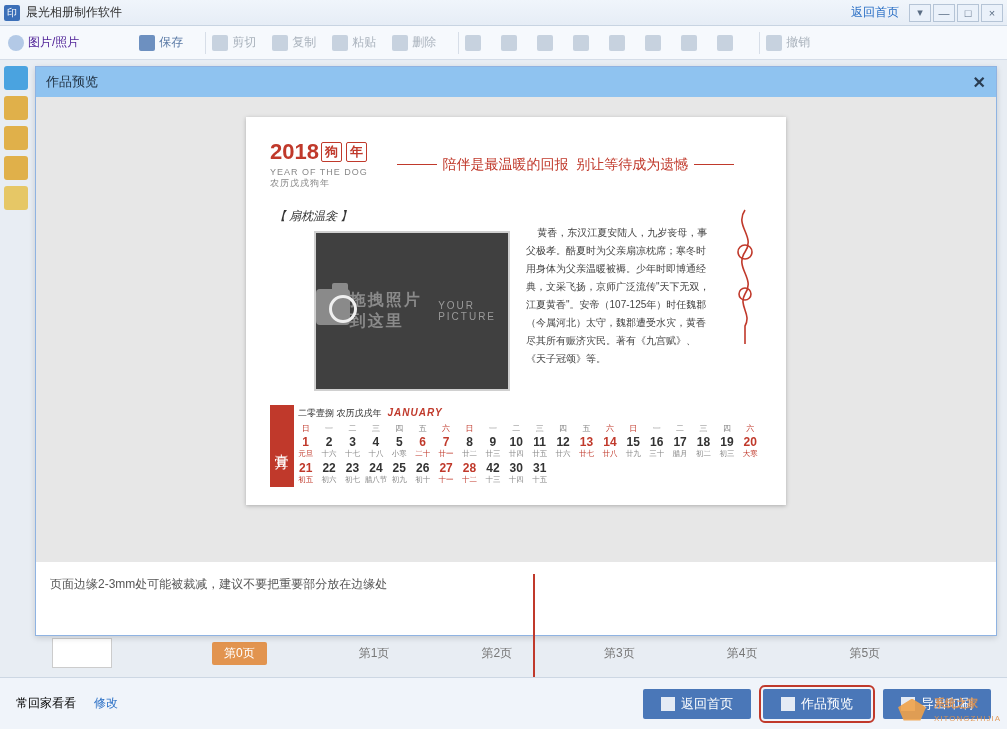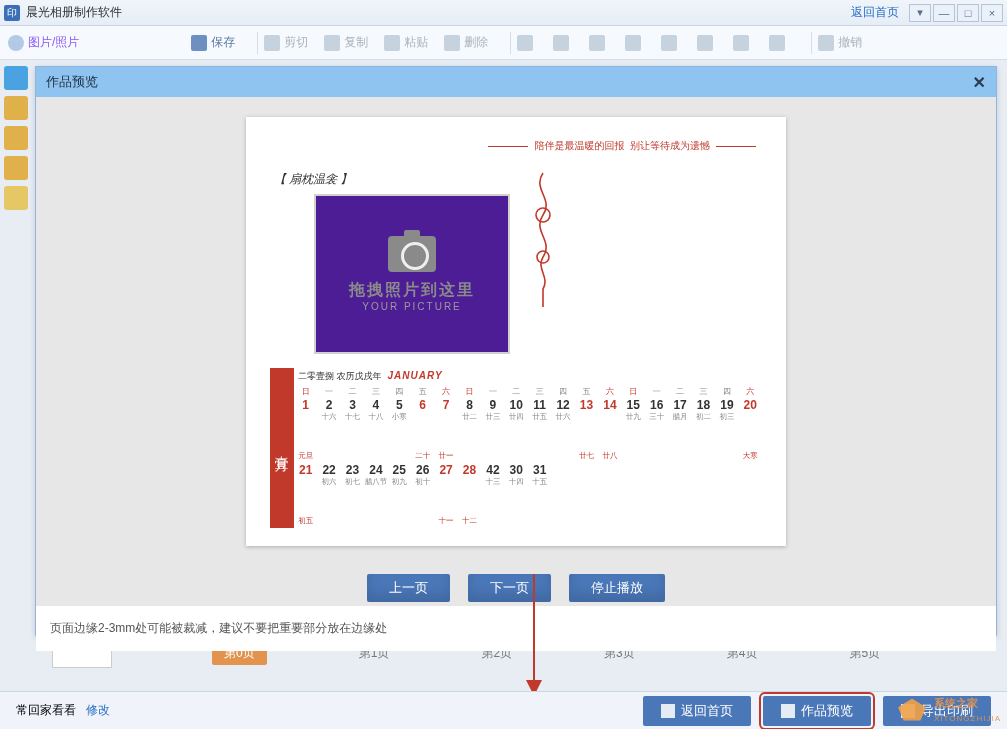--- a/index.html
+++ b/index.html
@@ -7,21 +7,21 @@
 
 
 .titlebar { height: 26px; background: linear-gradient(#f0f5fb, #e6edf6); border-bottom: 1px solid #c8d4e2; display: flex; align-items: center; padding: 0 4px; font-size: 12px; color: #333; }
 .titlebar .app-icon { width: 16px; height: 16px; background: #3b6fb8; color: #fff; display: inline-flex; align-items: center; justify-content: center; font-size: 10px; border-radius: 2px; margin-right: 6px; }
 .titlebar .spacer { flex: 1; }
 .titlebar .link { color: #2a6fc5; cursor: pointer; margin-right: 8px; }
 .win-btn { width: 22px; height: 18px; border: 1px solid #b5c4d6; background: #eaf1fa; margin-left: 2px; display: inline-flex; align-items: center; justify-content: center; font-size: 11px; color: #5a6d84; cursor: pointer; }
 
 
 .toolbar-row { height: 34px; background: #f6f9fd; border-bottom: 1px solid #d5dde8; display: flex; align-items: center; padding: 0 8px; }
-.side-label { display: flex; align-items: center; font-size: 12px; color: #8b5cf6; margin-right: 112px; }
+.side-label { display: flex; align-items: center; font-size: 12px; color: #4c1d95; margin-right: 60px; }
 .side-label .ico { width: 16px; height: 16px; background: #b3c9e6; border-radius: 50%; margin-right: 4px; }
 .tb-btn { display: inline-flex; align-items: center; font-size: 12px; color: #aab3bd; margin-right: 16px; cursor: pointer; }
 .tb-btn .ico { width: 16px; height: 16px; margin-right: 4px; background: #c7d2df; border-radius: 2px; }
 .tb-btn.primary { color: #5a7aa6; }
 .tb-btn.primary .ico { background: #6d90c0; }
 .tb-sep { width: 1px; height: 22px; background: #d7dee8; margin: 0 6px; }
 
 
 .left-strip { position: absolute; left: 0; top: 60px; width: 32px; }
 .left-strip .sico { width: 24px; height: 24px; margin: 6px auto; background: #d8b96a; border-radius: 3px; }
@@ -35,26 +35,26 @@
 .modal-header .spacer { flex: 1; }
 .modal-header .close { font-size: 16px; font-weight: bold; color: #2a3d52; cursor: pointer; }
 .modal-body { background: #e7e7e7; height: 465px; display: flex; justify-content: center; align-items: flex-start; padding-top: 20px; }
 
 
 .page { width: 540px; background: #fff; box-shadow: 0 1px 4px rgba(0,0,0,.25); padding: 22px 24px 18px; font-size: 11px; color: #333; }
 .page-top { display: flex; align-items: center; }
 .year-badge { color: #c0392b; font-size: 22px; font-weight: bold; font-family: Georgia, serif; display:flex; align-items:center; }
 .year-badge .seal { border: 1.5px solid #c0392b; padding: 0 3px; font-size: 13px; margin: 0 2px; border-radius: 2px; }
 .year-sub { font-size: 9px; color: #888; letter-spacing: 1px; margin-top:2px; }
-.motto { flex: 1; text-align: right; font-size: 10px; color: #c0392b; }
+.motto { flex: 1; text-align: center; font-size: 14px; color: #c0392b; }
 .motto .line { display:inline-block; width:40px; border-top:1px solid #c0392b; vertical-align:middle; margin:0 6px;}
 .page-mid { display: flex; margin-top: 16px; gap: 16px; }
 .photo-box { width: 240px; }
 .photo-title { font-size: 12px; font-family: KaiTi, serif; font-style: italic; margin: 2px 0 6px 4px; }
-.photo-ph { height: 160px; border: 2px solid #d0d0d0; background: #4c1d95; display: flex; flex-direction: column; align-items: center; justify-content: center; color: #8a8a8a; margin-left: 44px; }
+.photo-ph { height: 160px; border: 2px solid #d0d0d0; background: #404040; display: flex; flex-direction: row; align-items: center; justify-content: center; color: #8a8a8a; margin-left: 44px; }
 .photo-ph .cam { width:48px; height:36px; background:#8a8a8a; border-radius:4px; position:relative; margin-bottom:8px; }
 .photo-ph .cam::before { content:""; position:absolute; top:-6px; left:16px; width:16px; height:8px; background:#8a8a8a; border-radius:2px 2px 0 0;}
 .photo-ph .cam::after { content:""; position:absolute; top:6px; left:13px; width:22px; height:22px; border:3px solid #efefef; border-radius:50%; }
 .photo-ph .t1 { font-size: 16px; font-weight: bold; letter-spacing: 2px; }
 .photo-ph .t2 { font-size: 10px; letter-spacing: 2px; color:#9a9a9a; }
 .story { flex: 1; font-size: 10px; line-height: 1.8; color: #444; padding-top: 18px; }
 .deco { width: 34px; display:flex; align-items:flex-start; }
 .deco svg { width:34px; height:140px; }
 
 
@@ -62,36 +62,36 @@
 .month-tag { width: 24px; background: #c0392b; color: #fff; writing-mode: vertical-rl; text-orientation: upright; font-size: 14px; display: flex; align-items: center; justify-content: center; letter-spacing: 4px; padding: 4px 0; }
 .cal { flex:1; }
 .cal-head { font-size: 9px; padding: 2px 4px; display:flex; gap:6px; align-items:baseline;}
 .cal-head .m { color:#c0392b; font-weight:bold; font-size:10px; font-style:italic; letter-spacing:1px;}
 .cal-grid { display: grid; grid-template-columns: repeat(20, 1fr); font-size: 8px; text-align: center; }
 .cal-grid .wd { color: #888; padding:1px 0; }
 .cal-grid .wd.sun { color:#c0392b; }
 .cal-grid .d { font-size: 12px; font-weight: bold; padding:0; }
 .cal-grid .d.red { color: #c0392b; }
 .cal-grid .lunar { color: #888; font-size: 7.5px; padding-bottom:2px; }
-.cal-grid .lunar.red { color: #c0392b; margin-top: 39px; }
+.cal-grid .lunar.red { color: #c0392b; }
 
 
 .modal-btns { display: flex; justify-content: center; gap: 18px; padding: 12px 0 4px; background:#e7e7e7; }
 .mbtn { background: #4a77b8; color: #fff; border: none; font-size: 13px; padding: 5px 22px; border-radius: 2px; cursor: pointer; box-shadow: inset 0 -8px 12px rgba(0,0,0,.12); }
 .modal-footnote { font-size: 12px; color: #555; padding: 14px 14px; background:#fff; }
 
 
 .bottomstrip { position: absolute; bottom: 54px; left: 0; right: 0; height: 44px; display: flex; align-items: center; padding: 0 20px; gap: 60px; font-size: 12px; color: #777; }
 .bottomstrip .thumb { width: 60px; height: 30px; border: 1px solid #ccc; background: #fff; display:inline-block; margin-right:8px; }
 .bottomstrip .pg { display:flex; align-items:center;padding-left:32px; }
 .bottomstrip .pg.hl span.lb{ color:#fff; background:#e2944f; padding:3px 12px; border-radius:2px;}
 
 
-.footer { position: absolute; bottom: 0; left: 0; right: 0; height: 38px; background: #f0f4fa; border-top: 1px solid #cdd7e3; display: flex; align-items: center; padding: 0 16px; font-size: 12px; }
-.footer .link2 { color: #2a6fc5; margin-left: 10px; cursor:pointer;text-align:right; }
+.footer { position: absolute; bottom: 0; left: 0; right: 0; height: 52px; background: #f0f4fa; border-top: 1px solid #cdd7e3; display: flex; align-items: center; padding: 0 16px; font-size: 12px; }
+.footer .link2 { color: #2a6fc5; margin-left: 18px; cursor:pointer;text-align:right; }
 .footer .spacer { flex: 1; }
 .fbtn { background: #4a77b8; color: #fff; border: none; font-size: 13px; padding: 6px 18px; border-radius: 2px; cursor: pointer; margin-left: 12px; display:inline-flex; align-items:center; gap:6px; }
 .fbtn .ico { width:14px; height:14px; background:#fff; opacity:.85; }
 .fbtn.highlight { outline: 2px solid #c0392b; outline-offset: 2px; }
 .watermark { position:absolute; right:6px; bottom:6px; font-size:11px; color:#e2944f; opacity:.9; display:flex; align-items:center; gap:8px;}
 .watermark .logo { width:28px; height:22px; background:#f0a24a; clip-path: polygon(50% 0,100% 40%,80% 100%,20% 100%,0 40%);}
 
 
 .arrow { position: absolute; pointer-events: none; }
 .arrow svg { overflow: visible; }
@@ -202,33 +202,44 @@
 
 <div class="modal">
   <div class="modal-header">
     <span>作品预览</span>
     <span class="spacer"></span>
     <span class="close">✕</span>
   </div>
   <div class="modal-body">
     <div class="page">
       <div class="page-top">
+        <div>
+          <div class="year-badge">
+            <span>2018</span>
+            <span class="seal">狗</span>
+            <span class="seal">年</span>
+          </div>
+          <div class="year-sub"><span>YEAR OF THE DOG</span><br><span>农历戊戌狗年</span></div>
+        </div>
         <div class="motto">
           <span class="line"></span><span>陪伴是最温暖的回报</span>&nbsp;&nbsp;<span>别让等待成为遗憾</span><span class="line"></span>
         </div>
       </div>
 
       <div class="page-mid">
         <div class="photo-box">
           <div class="photo-title">【 扇枕温衾 】</div>
           <div class="photo-ph">
             <div class="cam"></div>
             <div class="t1">拖拽照片到这里</div>
             <div class="t2">YOUR PICTURE</div>
           </div>
+        </div>
+        <div class="story">
+          &nbsp;&nbsp;&nbsp;&nbsp;<span>黄香，东汉江夏安陆人，九岁丧母，事父极孝。酷夏时为父亲扇凉枕席；寒冬时用身体为父亲温暖被褥。少年时即博通经典，文采飞扬，京师广泛流传"天下无双，江夏黄香"。安帝（107-125年）时任魏郡（今属河北）太守，魏郡遭受水灾，黄香尽其所有赈济灾民。著有《九宫赋》、《天子冠颂》等。</span>
         </div>
         <div class="deco">
           <svg viewBox="0 0 34 140">
               <path d="M17 4 C6 20 28 30 17 46 C6 62 28 72 17 88 C10 100 24 108 17 120 L17 138" stroke="#c0392b" stroke-width="1.6" fill="none"></path>
               <circle cx="17" cy="46" r="7" stroke="#c0392b" stroke-width="1.6" fill="none"></circle>
               <circle cx="17" cy="88" r="6" stroke="#c0392b" stroke-width="1.6" fill="none"></circle>
             </svg>
         </div>
       </div>
 
@@ -339,25 +350,20 @@
               <div class="lunar "></div>
               <div class="lunar "></div>
               <div class="lunar "></div>
               <div class="lunar "></div>
             </div>
         </div>
       </div>
     </div>
   </div>
 
-  <div class="modal-btns">
-    <button class="mbtn">上一页</button>
-    <button class="mbtn">下一页</button>
-    <button class="mbtn">停止播放</button>
-  </div>
   <div class="modal-footnote">页面边缘2-3mm处可能被裁减，建议不要把重要部分放在边缘处</div>
 </div>
 
 <div class="arrow" style="left:500px; top:570px;">
   <svg width="80" height="130">
       <defs>
         <marker id="ah" markerWidth="8" markerHeight="8" refX="4" refY="4" orient="auto">
           <path d="M0,0 L8,4 L0,8 Z" fill="#c0392b"></path>
         </marker>
       </defs>

